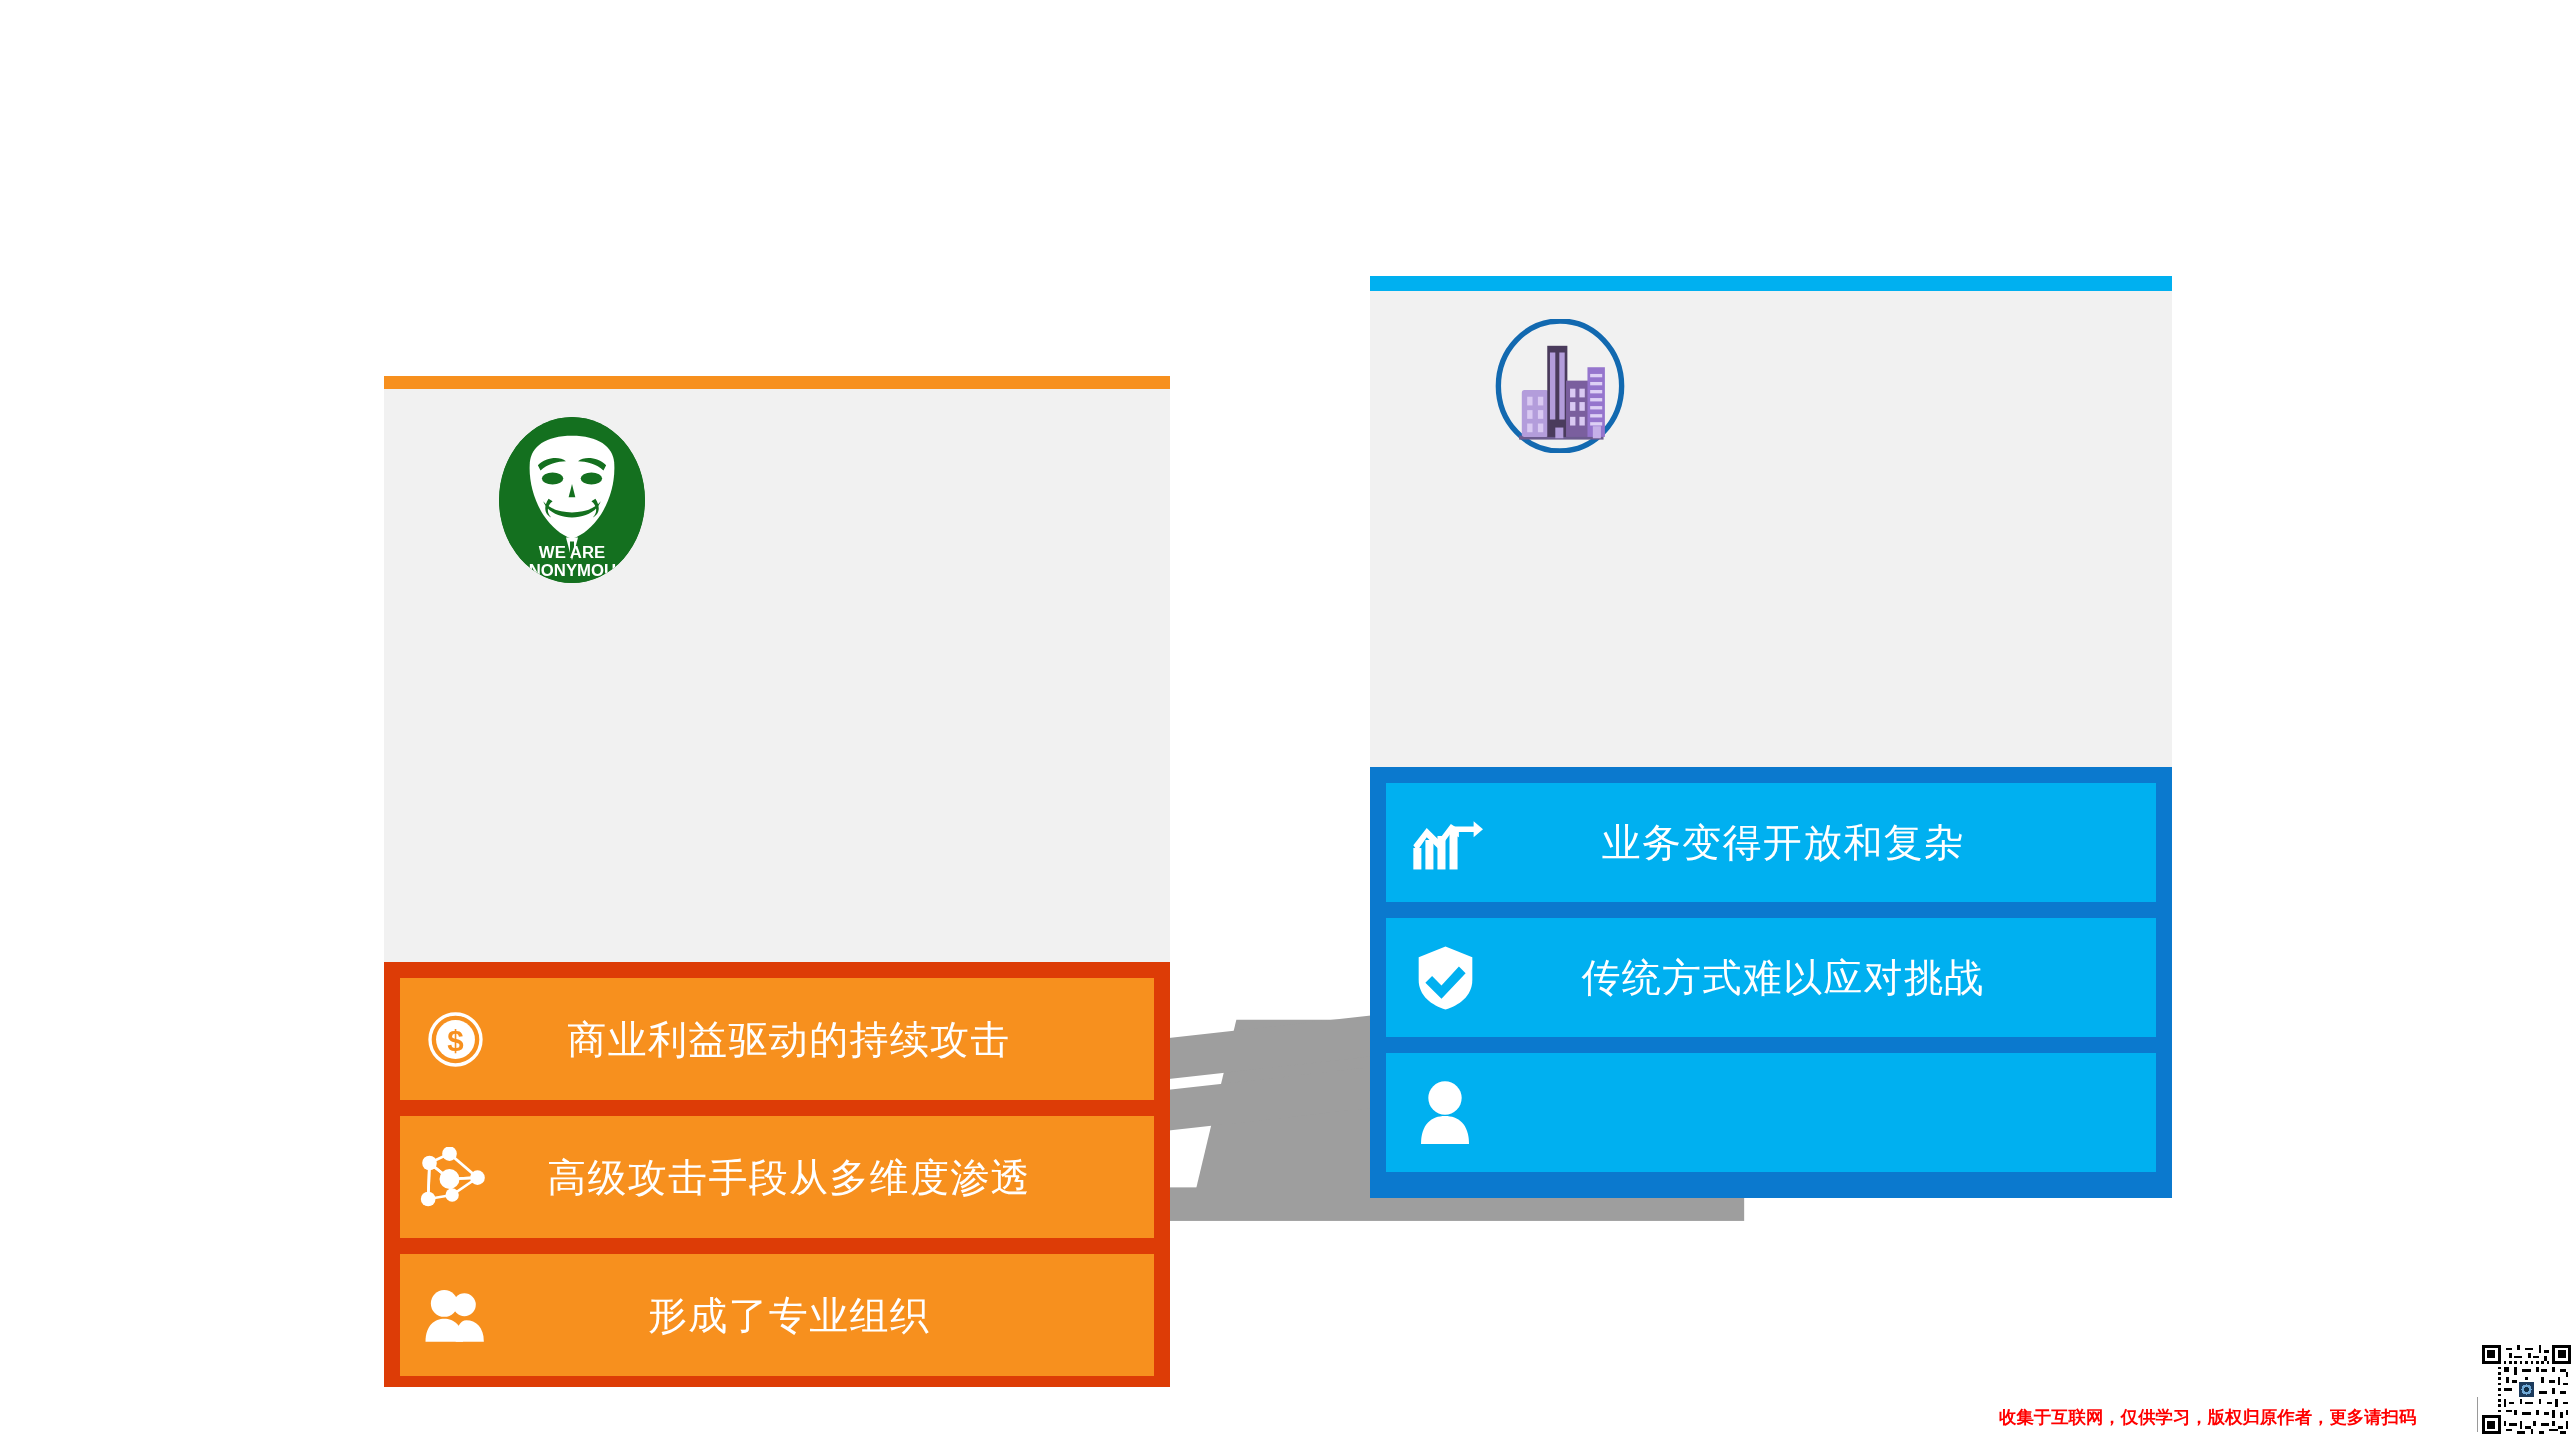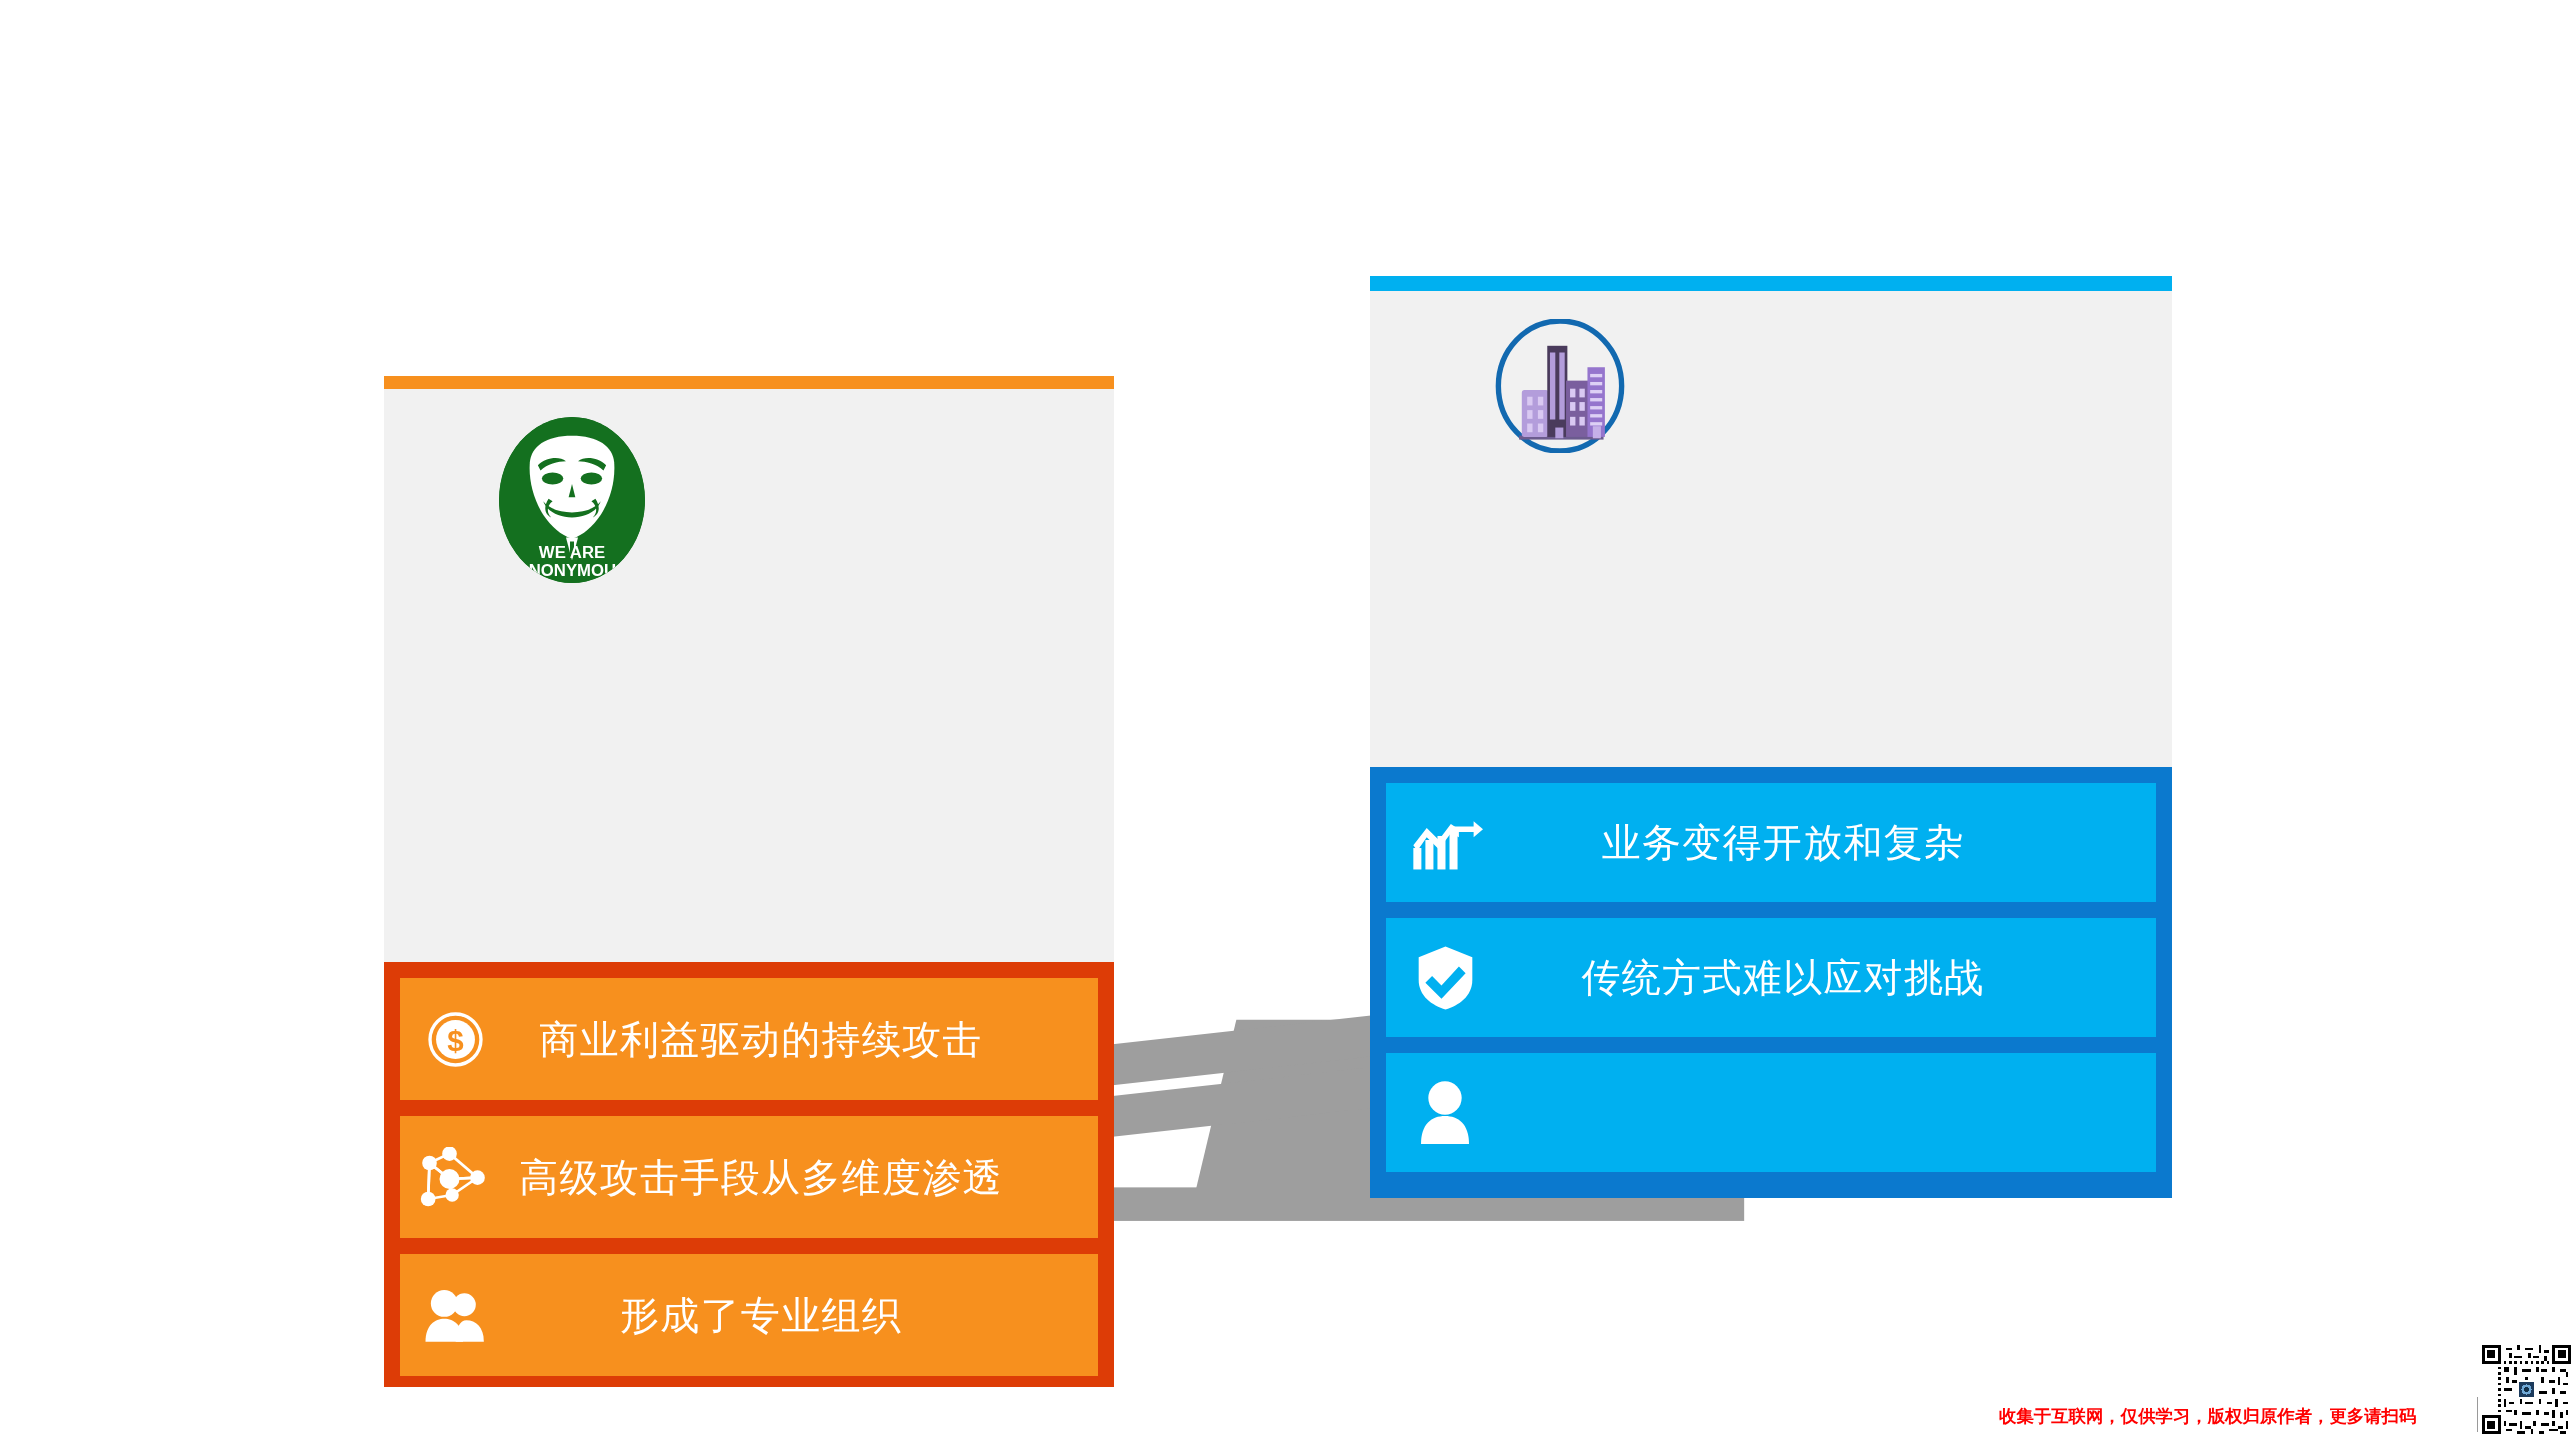--- a/index.html
+++ b/index.html
@@ -76,21 +76,21 @@
     color: #ffffff;
     font-family: "DejaVu Sans", "Liberation Sans", sans-serif;
     font-size: 39px;
     letter-spacing: 1.3px;
     line-height: 1;
     white-space: nowrap;
     padding-left: 24px;
   }
 
   
-  #card-threats { left: 384px; top: 376px; width: 730px; height: 636px; }
+  #card-threats { left: 384px; top: 376px; width: 786px; height: 636px; }
   #card-threats .card-topbar { height: 13.4px; background: #f7901e; }
   #card-threats .card-head   { top: 13.4px; height: 573px; }
   #card-threats .rows-block  { top: 586px; height: 425px; background: #dd3c06; padding: 16px 16px 16px 16px; }
   #card-threats .row { height: 122px; background: #f7901e; }
 
   
   #card-business { left: 1370px; top: 276px; width: 802px; height: 645px; }
   #card-business .card-topbar { height: 14.8px; background: #00b0f0; }
   #card-business .card-head   { top: 14.8px; height: 476px; }
   #card-business .rows-block  { top: 491px; height: 431px; background: #0b79ce; padding: 16px 16px 16px 16px; }
@@ -99,21 +99,21 @@
   
   #watermark {
     position: absolute;
     left: 1999px;
     top: 1409px;
     display: flex;
     align-items: flex-end;
   }
   #watermark-text {
     color: #ff0000;
-    font-family: Liberation Mono, monospace;
+    font-family: Liberation Serif, serif;
     font-size: 17.4px;
     font-weight: bold;
     white-space: nowrap;
     padding-right: 6.7px;
     line-height: 1;
   }
   #qr-code {
     position: absolute;
     left: 2482px;
     top: 1345px;

